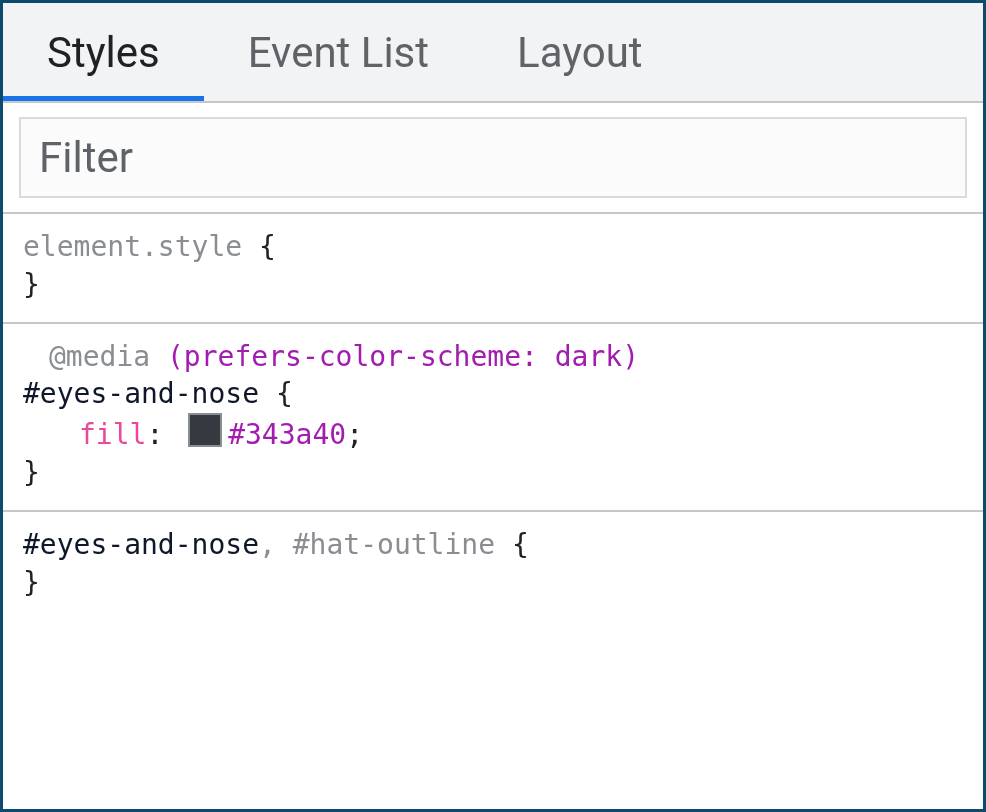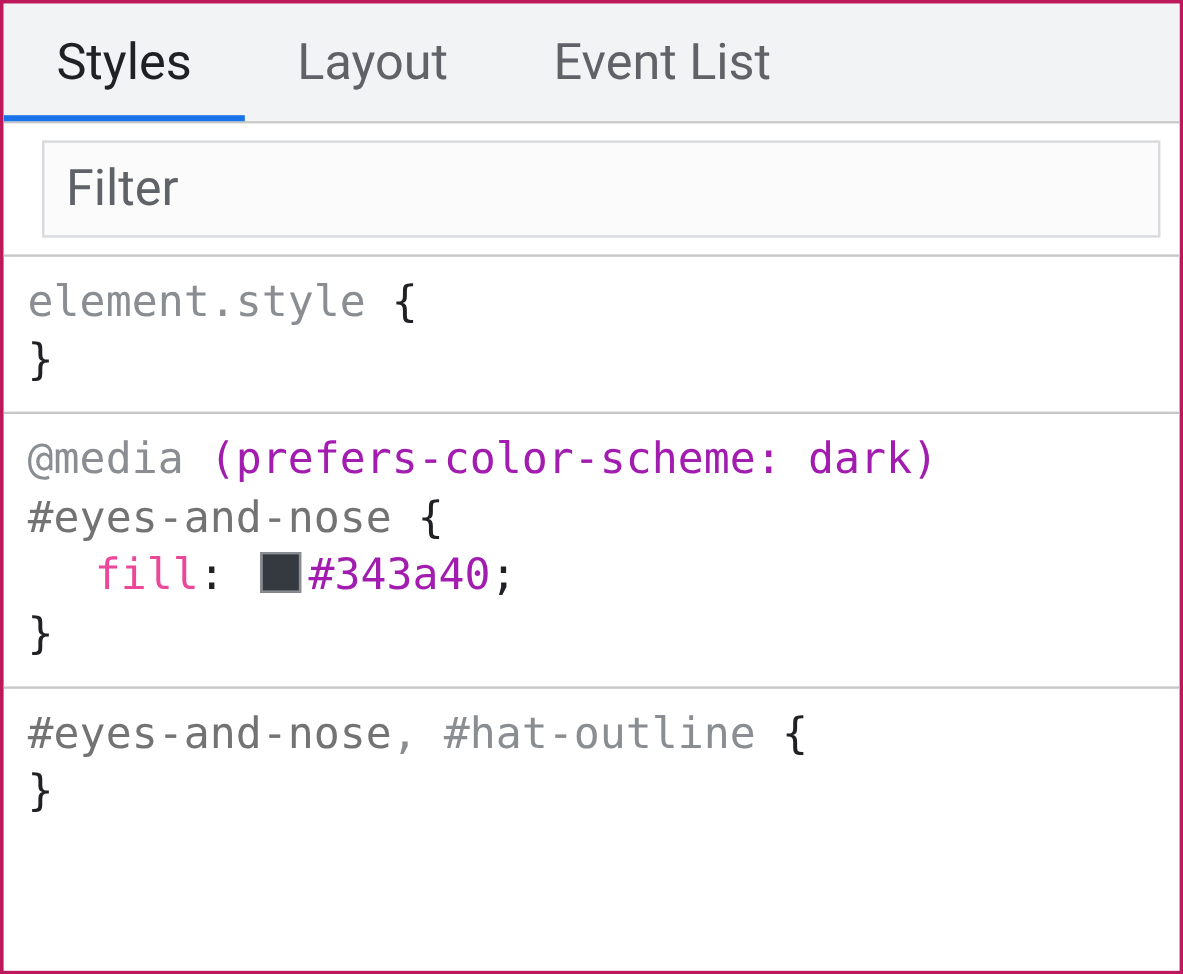--- a/index.html
+++ b/index.html
@@ -5,21 +5,21 @@
   * { box-sizing: border-box; }
   html, body {
     margin: 0; padding: 0;
     width: 986px; height: 812px;
     overflow: hidden;
     font-family: -apple-system, BlinkMacSystemFont, "Segoe UI", Roboto, Arial, sans-serif;
     background: #ffffff;
   }
   .panel {
     width: 986px; height: 812px;
-    border: 3px solid #be185d;
+    border: 3px solid #0c4a6e;
     background: #ffffff;
     display: flex;
     flex-direction: column;
     overflow: hidden;
   }
   
   .tabbar {
     display: flex;
     align-items: stretch;
     background: #f1f3f4;
@@ -59,39 +59,38 @@
   }
   .filter-input {
     flex: 1;
     font-size: 42px;
     color: #5f6368;
     border: 2px solid #d8dadd;
     background: #fbfbfb;
     padding: 14px 18px;
     outline: none;
     font-family: inherit;
-    margin-left: 16px;
   }
   .filter-input::placeholder { color: #5f6368; }
 
   
   .rule {
     border-bottom: 2px solid #c7c7c7;
     padding: 14px 20px 18px 20px;
     font-family: ui-monospace, SFMono-Regular, Menlo, Consolas, monospace;
-    font-size: 36px;
+    font-size: 28px;
     line-height: 1.35;
     color: #202124;
     white-space: nowrap;
   }
   .rule:last-child { border-bottom: none; }
-  .selector { color: #737373; }
+  .selector { color: #0f172a; }
   .selector-dim { color: #8a8d91; }
   .brace { color: #202124; }
-  .atrule-kw { color: #8a8d91; }
+  .atrule-kw { color: #8a8d91; margin-left: 26px; }
   .atrule-cond { color: #a21caf; }
   .decl { padding-left: 56px; }
   .prop { color: #ec4899; }
   .val { color: #a21caf; }
   .colon, .semi { color: #202124; }
   .swatch {
     display: inline-block;
     width: 34px; height: 34px;
     border: 2px solid #8a8d91;
     vertical-align: -3px;
@@ -104,22 +103,22 @@
   }
   .sel-line { white-space: nowrap; overflow: hidden; }
 </style>
 </head>
 <body>
 
 <div class="panel">
 
   <div class="tabbar">
     <div class="tab active">Styles</div>
+    <div class="tab">Event List</div>
     <div class="tab">Layout</div>
-    <div class="tab">Event List</div>
   </div>
 
   <div class="filter-row">
     <input class="filter-input" type="text" placeholder="Filter" style="">
   </div>
 
   <div class="rule">
     <div class="sel-line">
       <span class="selector-dim">element.style</span>
       <span class="brace"> </span><span class="brace">{</span>

